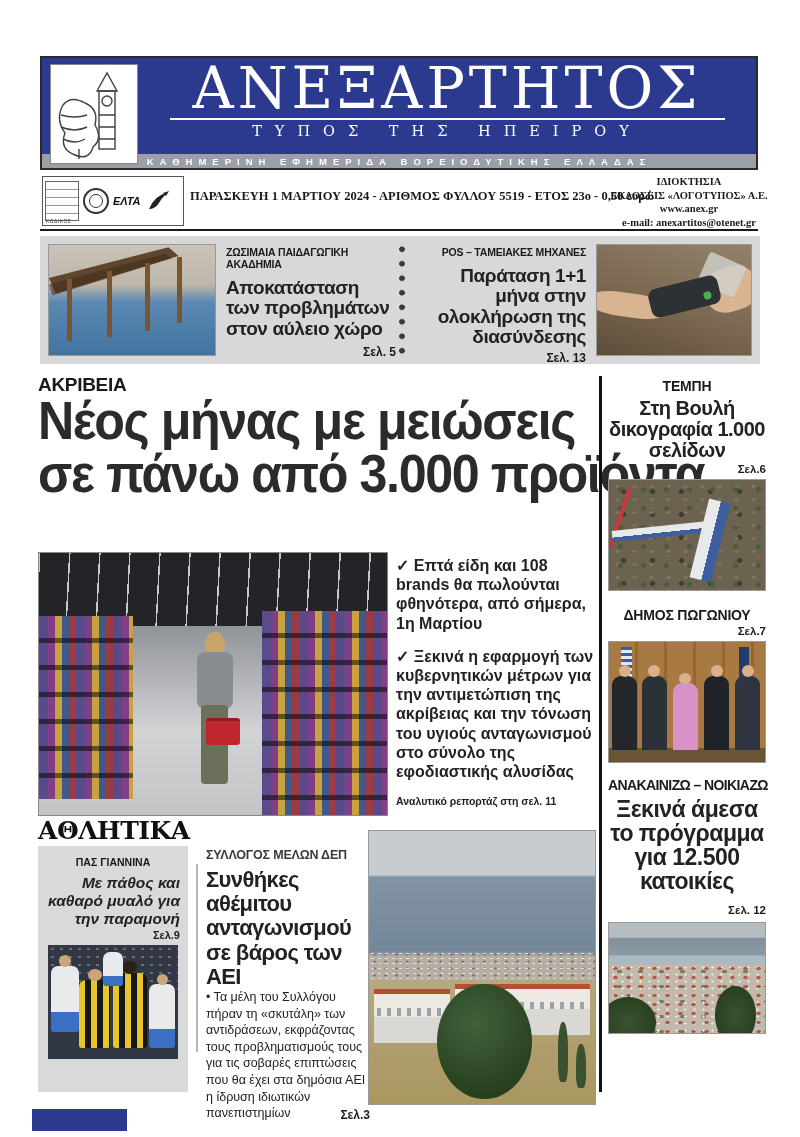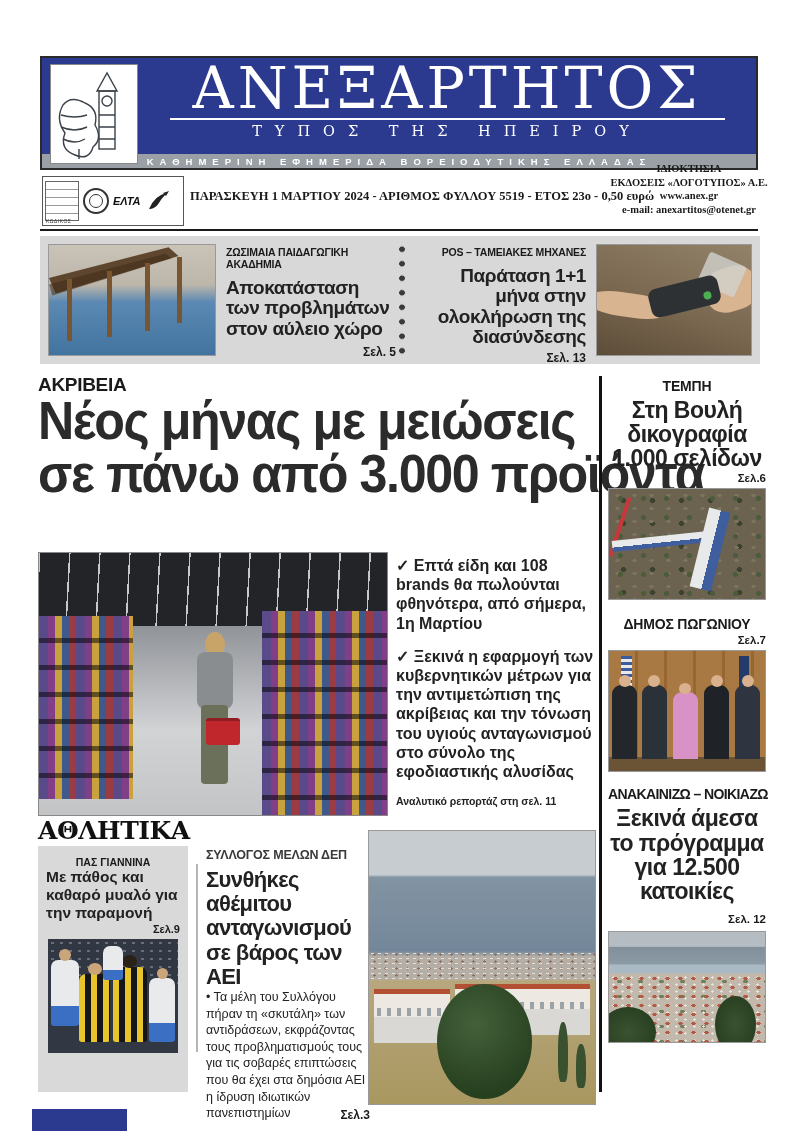--- a/index.html
+++ b/index.html
@@ -22,21 +22,21 @@
              display:flex;align-items:center;gap:4px;padding:2px;background:#fff;}
   .mini-table{width:34px;height:40px;border:1px solid #666;box-sizing:border-box;
       background:repeating-linear-gradient(180deg,transparent 0 7px,#999 7px 8px);}
   .mini-code{position:absolute;left:3px;bottom:1px;font-size:5px;color:#333;letter-spacing:.5px;}
   .elta-circle{width:26px;height:26px;border:2px solid #333;border-radius:50%;box-sizing:border-box;
       display:flex;align-items:center;justify-content:center;}
   .elta-circle div{width:12px;height:12px;border:1px solid #333;border-radius:50%;}
   .elta-word{font-size:11px;font-weight:bold;font-style:italic;color:#111;}
   #date-line{left:190px;top:189px;width:420px;text-align:center;font-family:"Liberation Serif",serif;
              font-weight:bold;font-size:12.5px;white-space:nowrap;}
-  #publisher{left:610px;top:162px;width:158px;text-align:center;font-family:"Liberation Serif",serif;
+  #publisher{left:610px;top:175px;width:158px;text-align:center;font-family:"Liberation Serif",serif;
              font-weight:bold;font-size:10.5px;line-height:1.3;}
   .hrule{background:#1a1a1a;}
   
   #teasers{left:40px;top:236px;width:720px;height:128px;background:#d8d8d8;}
   .t-photo{position:absolute;border:1px solid #999;box-sizing:border-box;}
   .kicker{font-weight:bold;}
   .t-kick{font-size:10.5px;letter-spacing:-0.2px;}
   .t-head{font-size:19px;font-weight:bold;line-height:1.07;letter-spacing:-0.4px;color:#222;}
   .t-page{font-size:12px;font-weight:bold;}
   #dot-divider{position:absolute;left:358px;top:6px;width:8px;height:116px;
@@ -45,29 +45,29 @@
   
   #lead-kicker{left:38px;top:374px;font-size:19px;font-weight:bold;letter-spacing:-0.3px;}
   #lead-headline{left:38px;top:394px;width:600px;font-weight:bold;font-size:54px;line-height:0.98;
       letter-spacing:-1.5px;color:#2b2b2b;transform:scaleX(0.93);transform-origin:left top;white-space:nowrap;}
   .lead-bullets{left:396px;top:556px;width:200px;font-size:16px;font-weight:bold;line-height:1.2;color:#222;}
   .lead-bullets p{margin:0 0 14px 0;}
   #lead-foot{text-align:left;font-size:10.5px;font-weight:bold;margin-top:2px;}
   #vrule-main{left:599px;top:376px;width:3px;height:716px;background:#111;}
   
   .rc-kick{text-align:center;font-size:14px;font-weight:bold;letter-spacing:-0.2px;}
-  .rc-head{text-align:center;font-size:23px;font-weight:bold;line-height:1.05;letter-spacing:-0.5px;color:#222;}
+  .rc-head{text-align:center;font-size:20px;font-weight:bold;line-height:1.05;letter-spacing:-0.5px;color:#222;}
   .rc-page{text-align:right;font-size:11.5px;font-weight:bold;}
   .rc-photo{border:1px solid #999;box-sizing:border-box;}
   
   #sports-title{left:38px;top:816px;width:150px;text-align:center;font-family:"DejaVu Serif",serif;
       font-size:25px;font-weight:bold;letter-spacing:-0.5px;color:#111;}
   #sports-panel{left:38px;top:846px;width:150px;height:246px;background:#d9d9d9;box-sizing:border-box;padding:8px 8px 16px 8px;}
   #sports-kick{text-align:center;font-size:10.5px;font-weight:bold;margin-top:2px;}
-  #sports-head{text-align:left;font-size:15.5px;font-weight:bold;line-height:1.15;margin-top:0;color:#222;}
+  #sports-head{text-align:right;font-size:15.5px;font-weight:bold;line-height:1.15;margin-top:6px;color:#222;font-style:italic;}
   #sports-page{text-align:right;font-size:11px;font-weight:bold;margin-top:2px;}
   #vrule-dep{left:196px;top:864px;width:2px;height:188px;background:#b5b5b5;}
   
   #dep{left:206px;top:848px;width:164px;}
   #dep-kick{font-size:12.5px;font-weight:bold;color:#3a3a3a;letter-spacing:-0.2px;}
   #dep-head{font-size:22px;font-weight:bold;line-height:1.1;letter-spacing:-0.6px;color:#222;margin-top:6px;}
   #dep-body{font-size:12.5px;font-weight:normal;line-height:1.33;margin-top:0;color:#222;}
   #dep-page{text-align:right;font-size:12px;font-weight:bold;margin-top:-14px;}
   
   .photo{overflow:hidden;position:absolute;}

